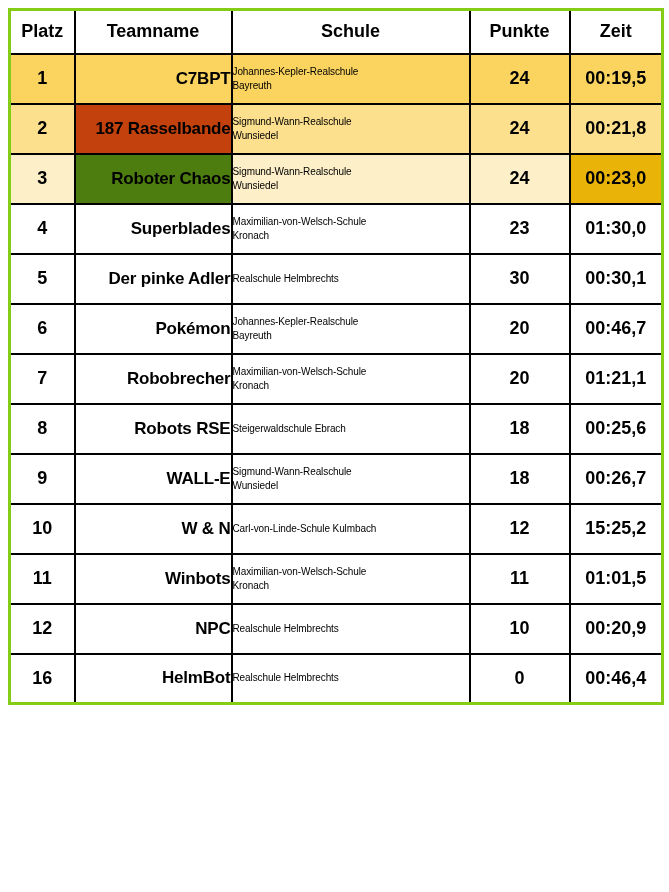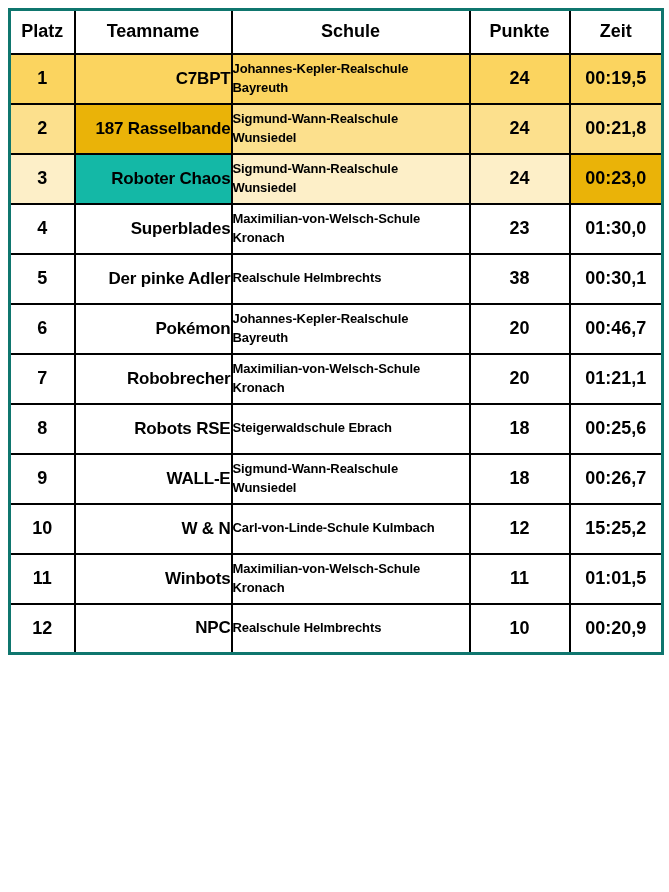--- a/index.html
+++ b/index.html
@@ -10,21 +10,21 @@
     height: 892px;
     overflow: hidden;
     font-family: "Liberation Sans", sans-serif;
     color: #000000;
   }
   .table-wrap {
     padding: 8px 8px 0 8px;
   }
   table.results {
     border-collapse: collapse;
-    border: 3px solid #0f766e;
+    border: 3px solid #84cc16;
     table-layout: fixed;
     width: 653px;
   }
   table.results th,
   table.results td {
     border: 2px solid #000000;
     padding: 0;
     vertical-align: middle;
     box-sizing: border-box;
   }
@@ -51,22 +51,22 @@
     padding-left: 9px;
     padding-right: 2px;
     font-size: 17px;
     font-weight: bold;
     letter-spacing: -0.2px;
   }
   td.school-cell {
     text-align: left;
     padding-left: 9px;
     padding-right: 2px;
-    font-size: 13px;
-    font-weight: bold;
+    font-size: 10px;
+    font-weight: normal;
     letter-spacing: -0.1px;
     line-height: 1.4;
     white-space: pre-line;
   }
 </style>
 </head>
 <body>
 
 <div class="table-wrap">
   <table class="results">
@@ -91,50 +91,50 @@
     <td class="rank-cell" style="background: rgb(251, 212, 95);">1</td>
     <td class="team-cell" style="background: rgb(251, 212, 95);">C7BPT</td>
     <td class="school-cell" style="background: rgb(251, 212, 95);">Johannes-Kepler-Realschule
 Bayreuth</td>
     <td class="points-cell" style="background: rgb(251, 212, 95);">24</td>
     <td class="time-cell" style="background: rgb(251, 212, 95); margin-left: 8px;">00:19,5</td>
   </tr>
 
   <tr>
     <td class="rank-cell" style="background: rgb(252, 224, 141);">2</td>
-    <td class="team-cell" style="background: #eab308; margin-top: 48px;">187 Rasselbande</td>
+    <td class="team-cell" style="background: #c2410c; margin-top: 48px;">187 Rasselbande</td>
     <td class="school-cell" style="background: rgb(252, 224, 141);">Sigmund-Wann-Realschule
 Wunsiedel</td>
     <td class="points-cell" style="background: rgb(252, 224, 141);">24</td>
     <td class="time-cell" style="background: rgb(252, 224, 141);">00:21,8</td>
   </tr>
 
   <tr>
     <td class="rank-cell" style="background: rgb(253, 239, 200);">3</td>
-    <td class="team-cell" style="background: #14b8a6;">Roboter Chaos</td>
+    <td class="team-cell" style="background: #4d7c0f;">Roboter Chaos</td>
     <td class="school-cell" style="background: rgb(253, 239, 200);">Sigmund-Wann-Realschule
 Wunsiedel</td>
     <td class="points-cell" style="background: rgb(253, 239, 200);">24</td>
     <td class="time-cell" style="background: #eab308;">00:23,0</td>
   </tr>
 
   <tr>
     <td class="rank-cell">4</td>
     <td class="team-cell">Superblades</td>
     <td class="school-cell">Maximilian-von-Welsch-Schule
 Kronach</td>
     <td class="points-cell">23</td>
     <td class="time-cell">01:30,0</td>
   </tr>
 
   <tr>
     <td class="rank-cell">5</td>
     <td class="team-cell">Der pinke Adler</td>
     <td class="school-cell">Realschule Helmbrechts</td>
-    <td class="points-cell">38</td>
+    <td class="points-cell">30</td>
     <td class="time-cell">00:30,1</td>
   </tr>
 
   <tr>
     <td class="rank-cell">6</td>
     <td class="team-cell">Pokémon</td>
     <td class="school-cell">Johannes-Kepler-Realschule
 Bayreuth</td>
     <td class="points-cell">20</td>
     <td class="time-cell">00:46,7</td>
@@ -187,15 +187,22 @@
     <td class="rank-cell">12</td>
     <td class="team-cell">NPC</td>
     <td class="school-cell">Realschule Helmbrechts</td>
     <td class="points-cell">10</td>
     <td class="time-cell">00:20,9</td>
   </tr>
 
 
 
 
+  <tr>
+    <td class="rank-cell">16</td>
+    <td class="team-cell">HelmBot</td>
+    <td class="school-cell">Realschule Helmbrechts</td>
+    <td class="points-cell">0</td>
+    <td class="time-cell">00:46,4</td>
+  </tr>
 </tbody>
   </table>
 </div>
 
 </body></html>

